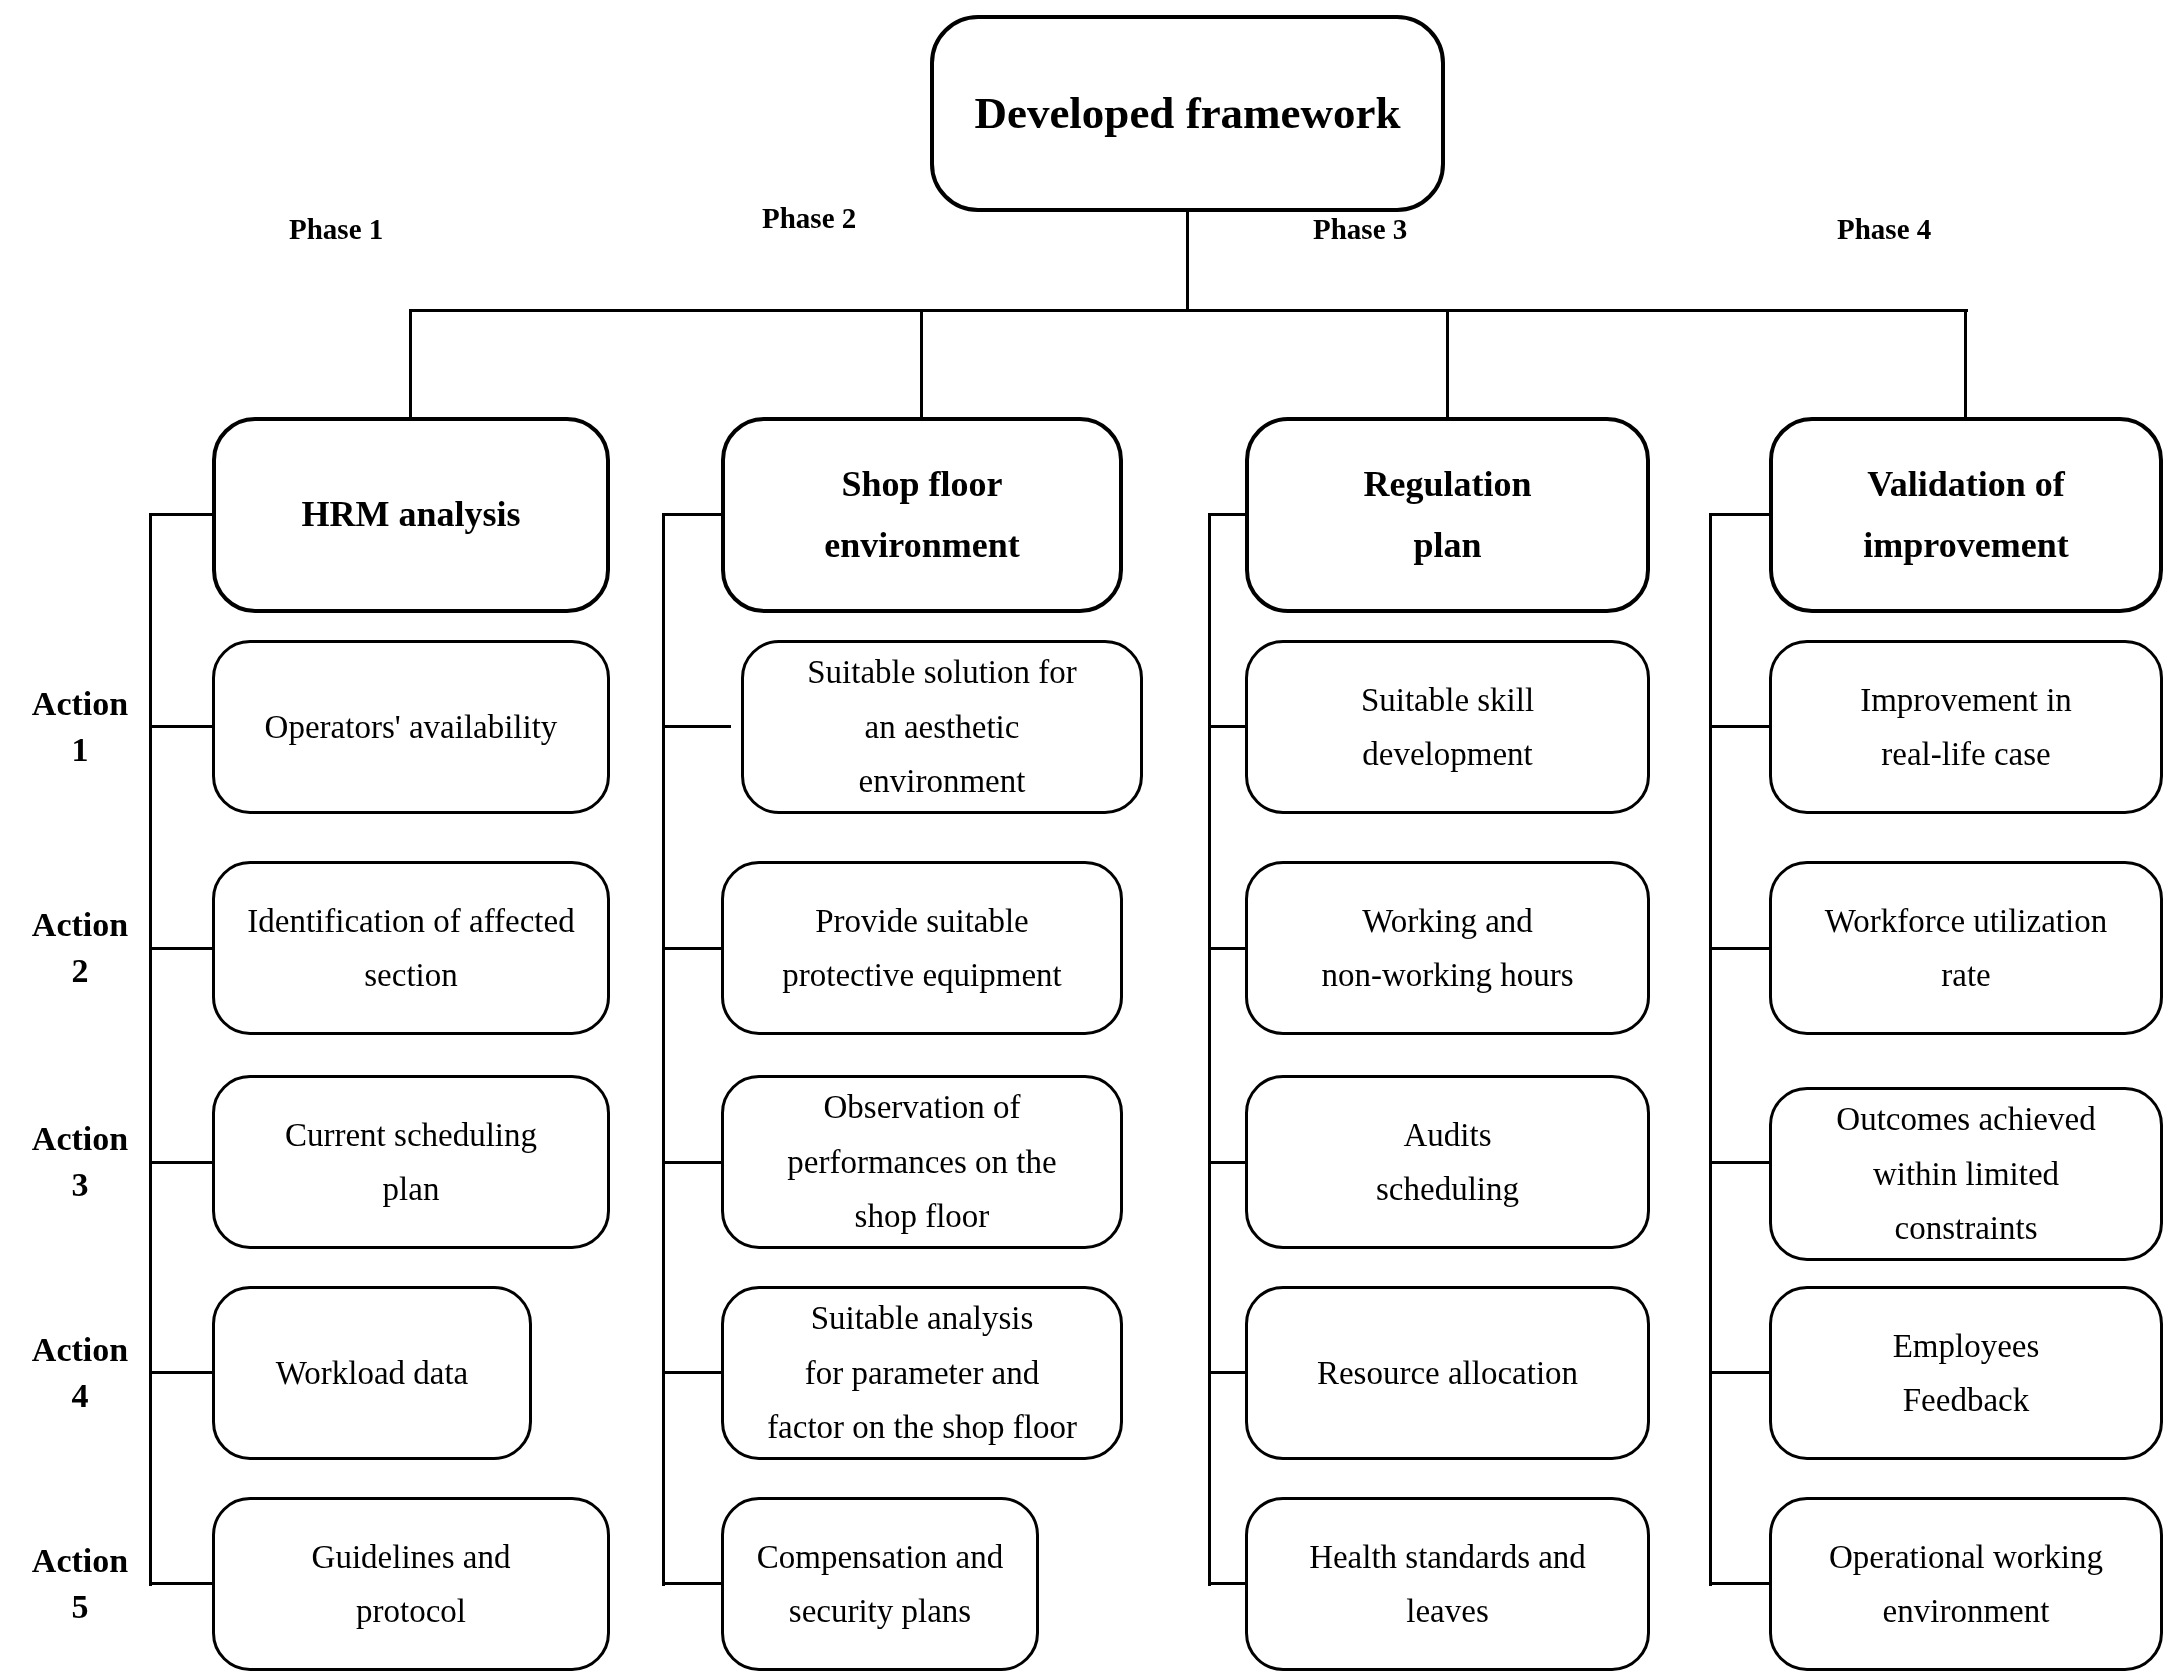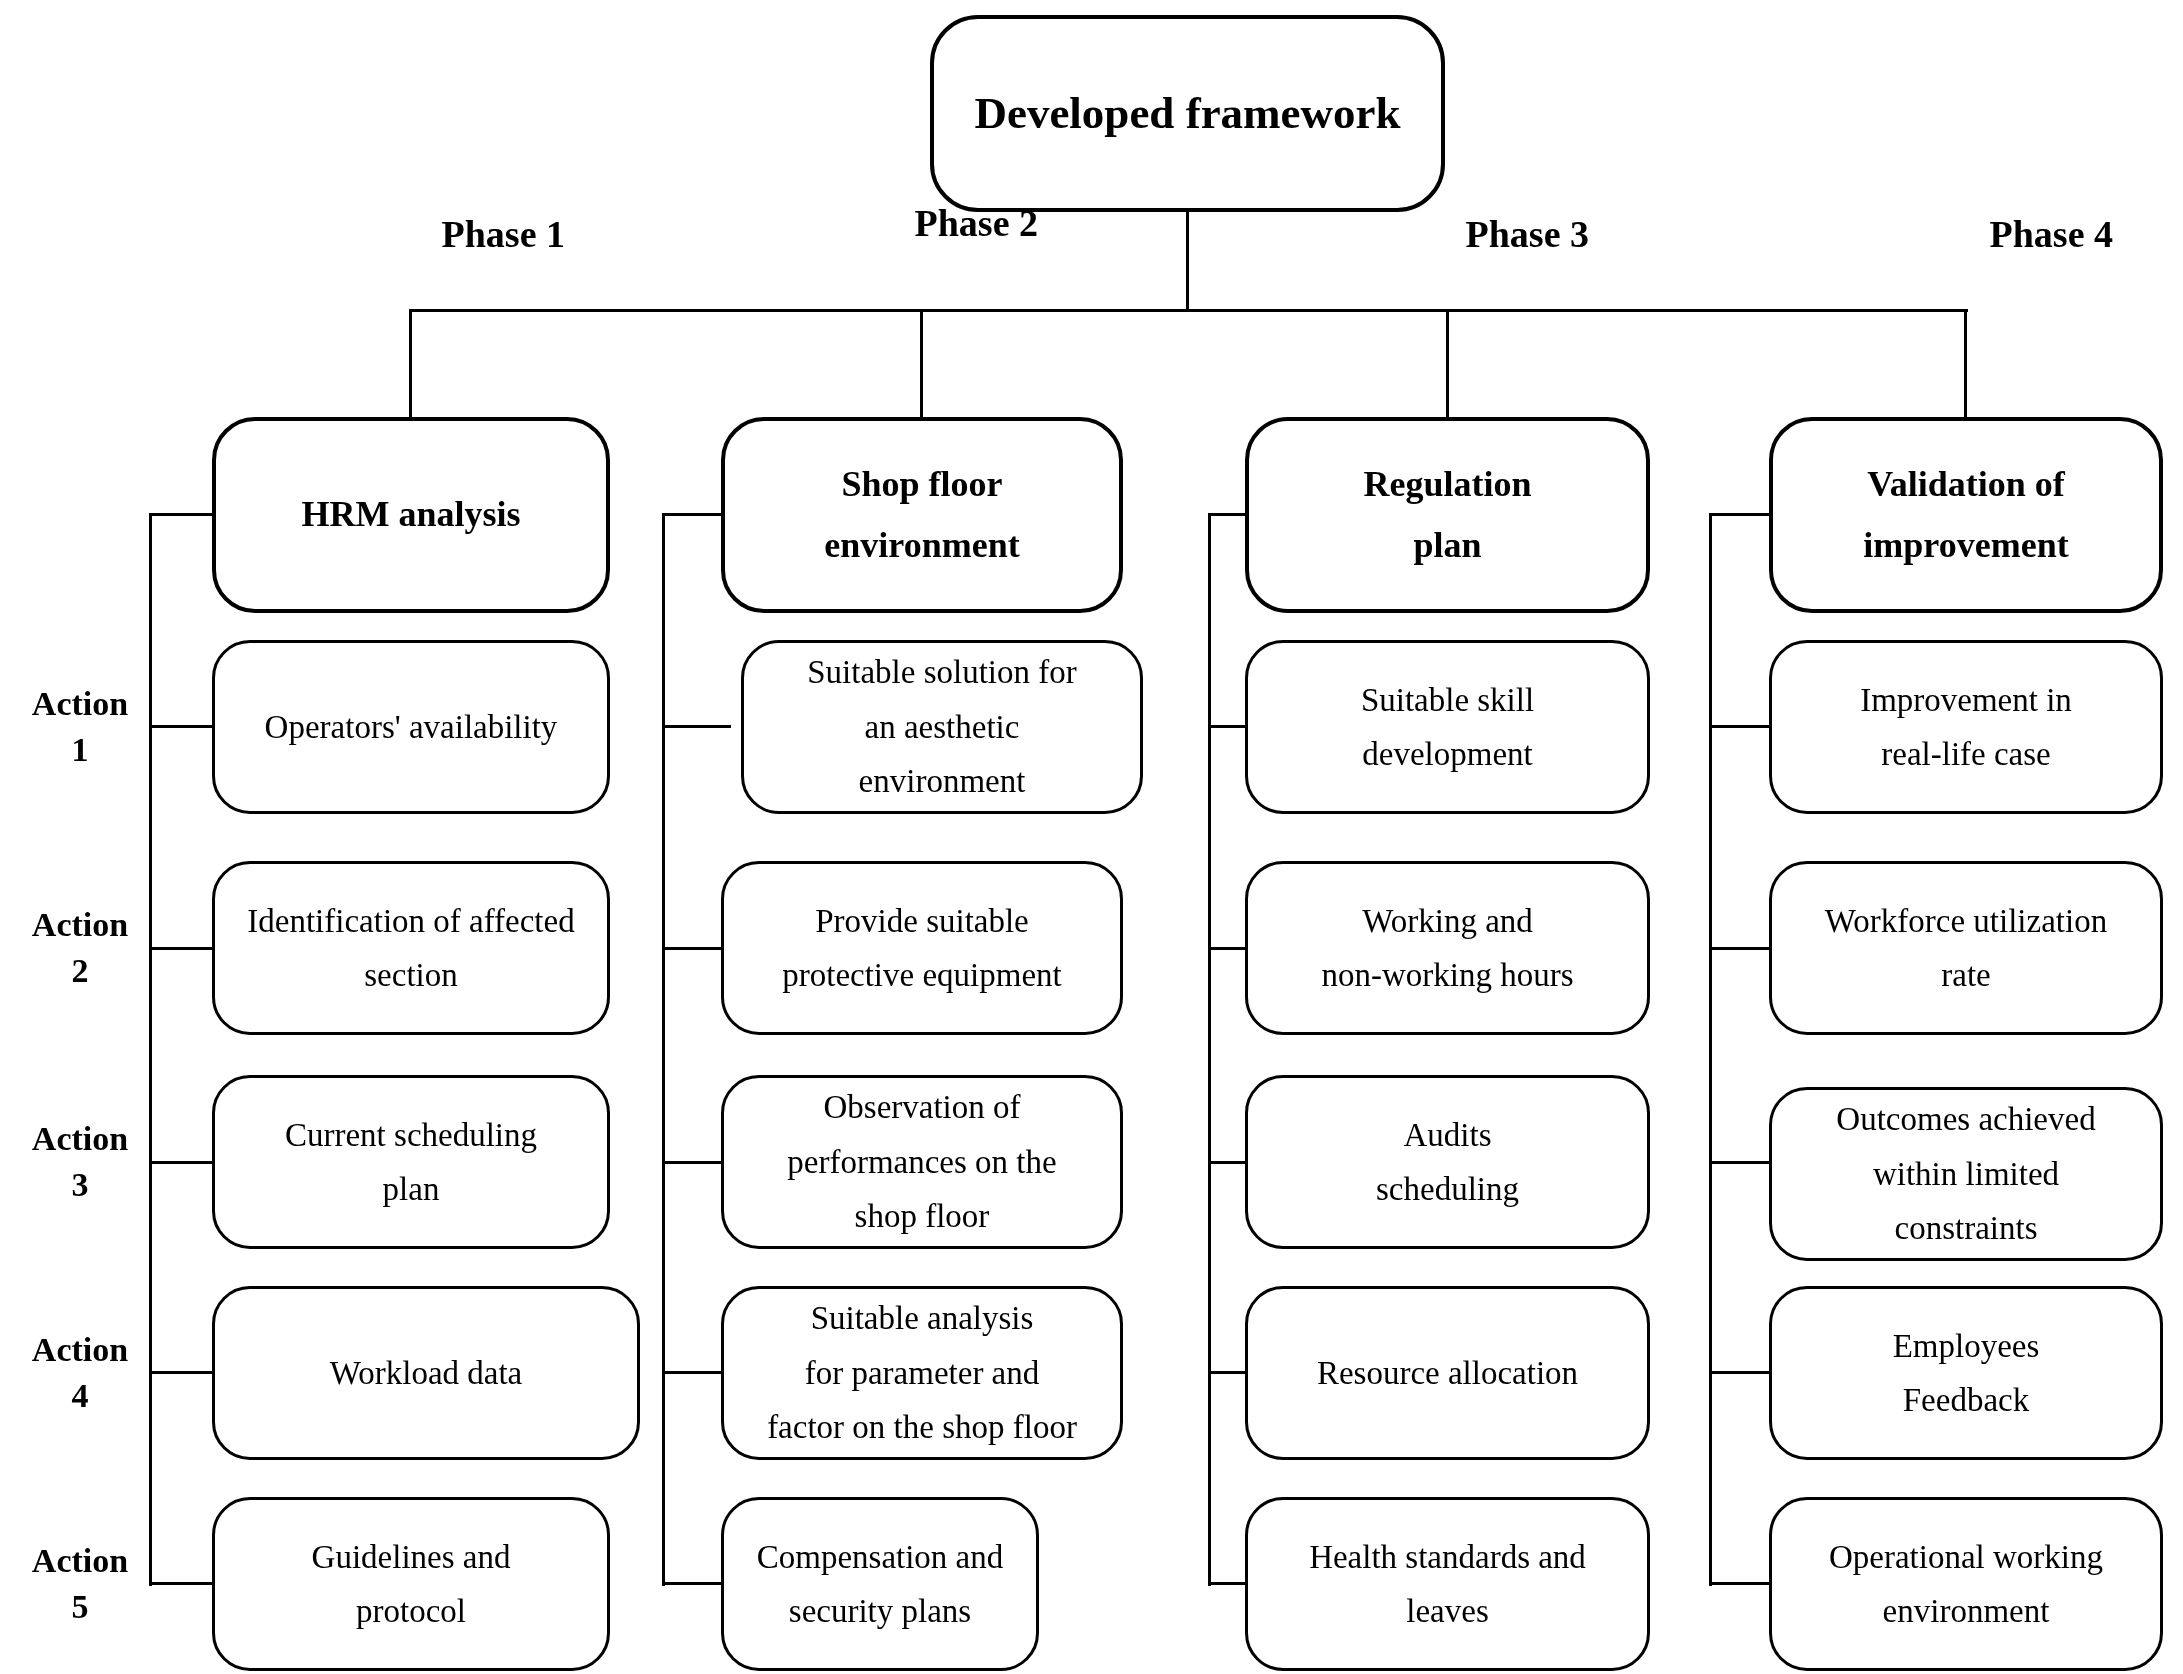--- a/index.html
+++ b/index.html
@@ -49,23 +49,23 @@
     border-width: 4.8px;
     font-weight: bold;
     font-size: 45px;
     line-height: 1.3;
   }
   .phase-label {
     position: absolute;
     z-index: 2;
     width: 276px;
     font-weight: bold;
-    font-size: 38px;
+    font-size: 29px;
     line-height: 1.2;
-    text-align: right;
+    text-align: left;
   }
   .action-label {
     position: absolute;
     z-index: 2;
     left: 0;
     width: 160px;
     height: 174px;
     display: flex;
     align-items: center;
     justify-content: center;
@@ -135,21 +135,21 @@
 4</div>
   <div class="action-label" style="top:1497px;">Action
 5</div>
 
   <div class="box header-box" style="left:212px; top:417px; width:398px; height:196px;">HRM analysis</div>
   <div class="box" style="left:212px; top:640px; width:398px; height:174px;">Operators' availability</div>
   <div class="box" style="left:212px; top:861px; width:398px; height:174px;">Identification of affected
 section</div>
   <div class="box" style="left:212px; top:1075px; width:398px; height:174px;">Current scheduling
 plan</div>
-  <div class="box" style="left:212px; top:1286px; width:428px; height:174px;">Workload data</div>
+  <div class="box" style="left:212px; top:1286px; width:320px; height:174px;">Workload data</div>
   <div class="box" style="left:212px; top:1497px; width:398px; height:174px;">Guidelines and
 protocol</div>
 
   <div class="box header-box" style="left:721px; top:417px; width:402px; height:196px;">Shop floor
 environment</div>
   <div class="box" style="left:721px; top:640px; width:402px; height:174px;margin-left:20px;">Suitable solution for
 an aesthetic
 environment</div>
   <div class="box" style="left:721px; top:861px; width:402px; height:174px;">Provide suitable
 protective equipment</div>

